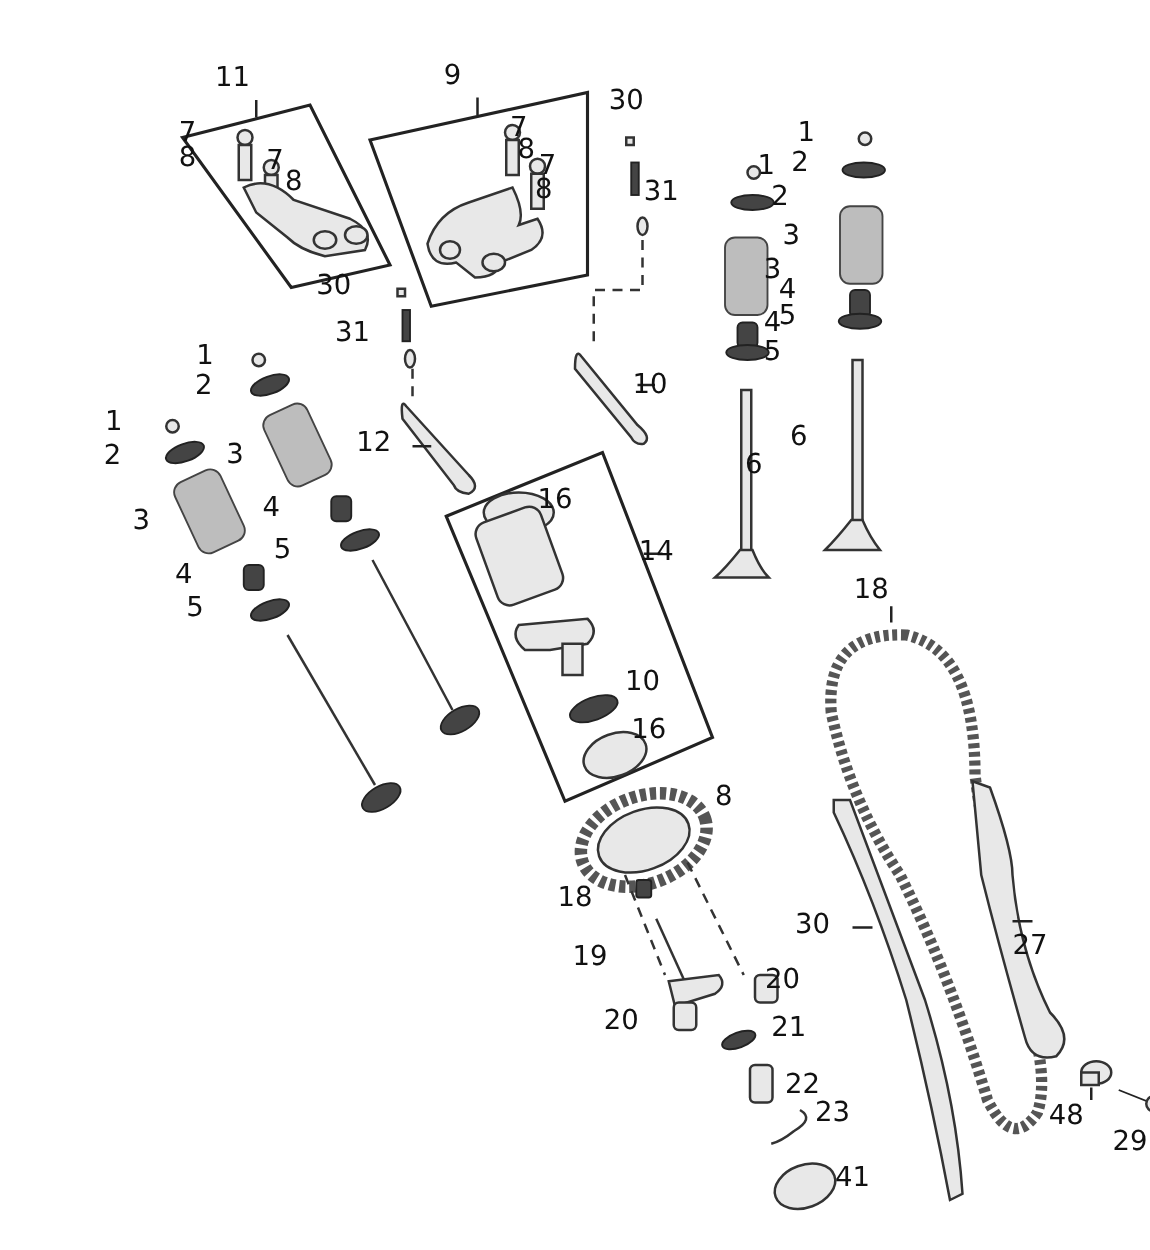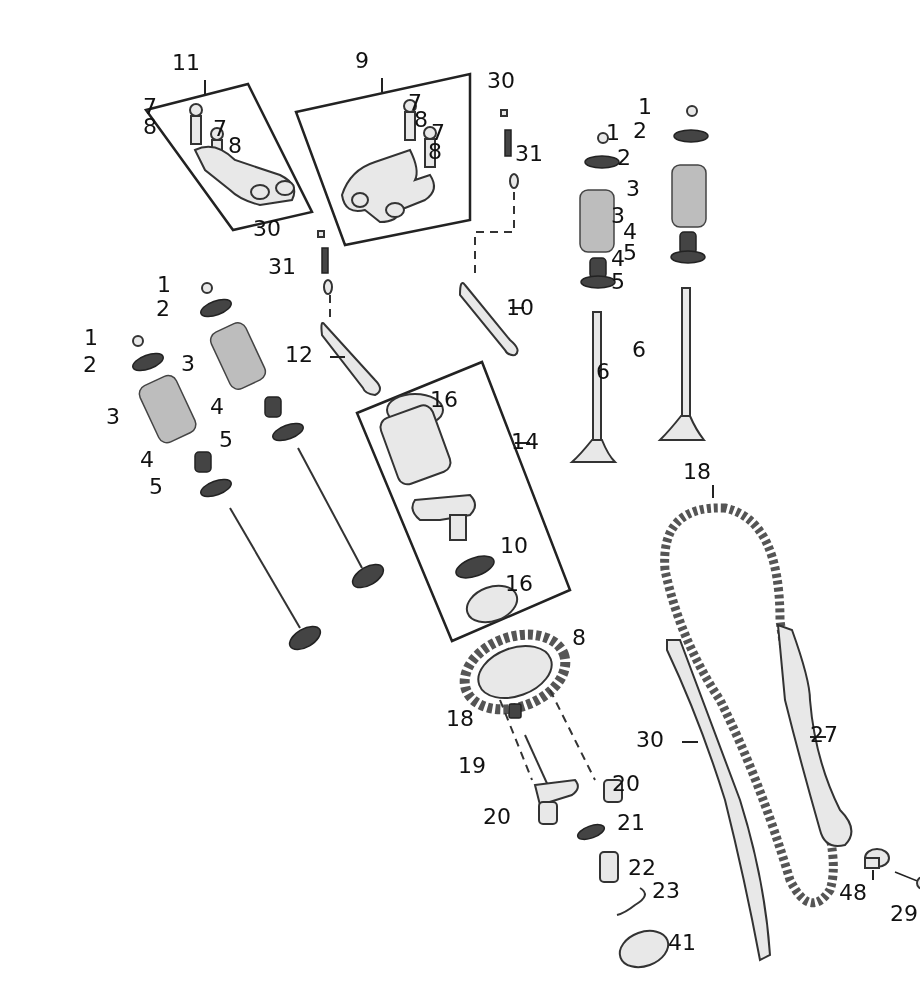--- a/index.html
+++ b/index.html
@@ -196,16 +196,16 @@
   <span class="callout" style="left:446px;top:708px">18</span>
   <span class="callout" style="left:458px;top:755px">19</span>
   <span class="callout" style="left:612px;top:773px">20</span>
   <span class="callout" style="left:483px;top:806px">20</span>
   <span class="callout" style="left:617px;top:812px">21</span>
   <span class="callout" style="left:628px;top:857px">22</span>
   <span class="callout" style="left:652px;top:880px">23</span>
   <span class="callout" style="left:668px;top:932px">41</span>
   <span class="callout" style="left:683px;top:461px">18</span>
   <span class="callout" style="left:636px;top:729px">30</span>
-  <span class="callout" style="left:810px;top:724px">27</span>
+  <span class="callout" style="left:810px;top:746px">27</span>
   <span class="callout" style="left:839px;top:882px">48</span>
   <span class="callout" style="left:890px;top:903px">29</span>
 </div>
 
 </body></html>

